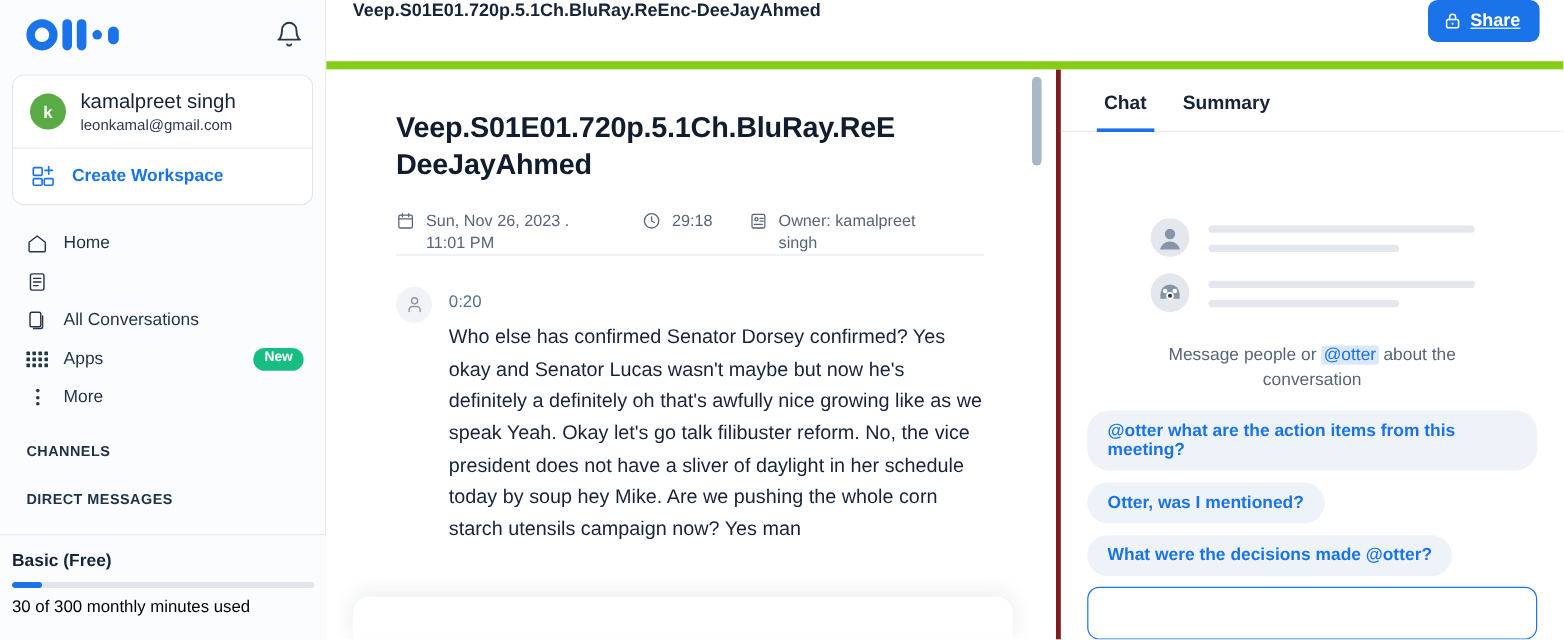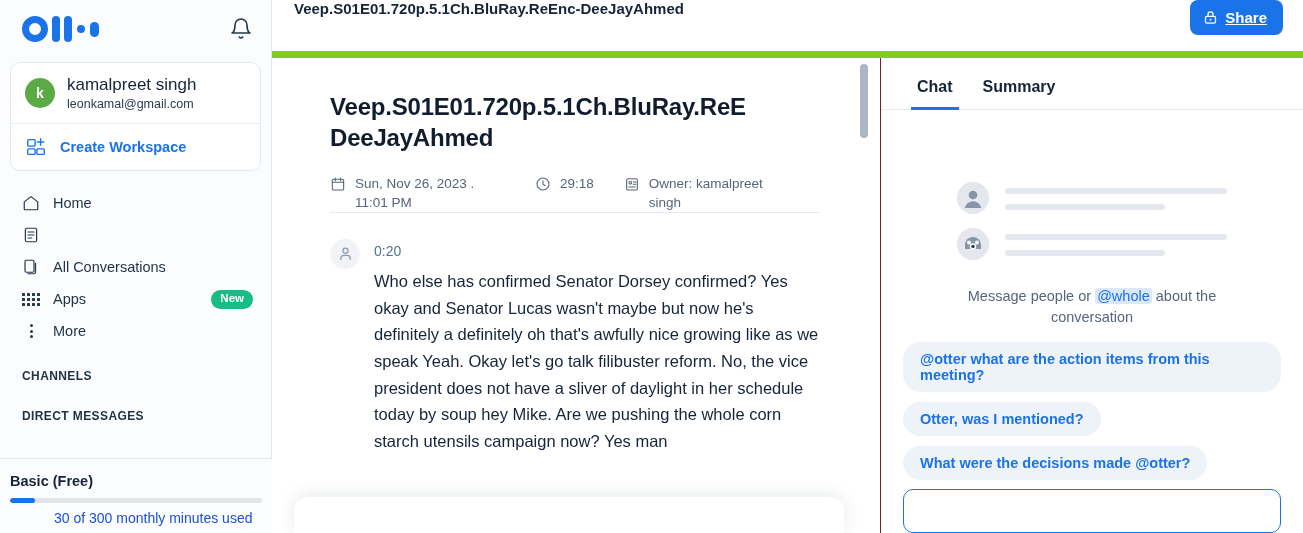--- a/index.html
+++ b/index.html
@@ -85,30 +85,30 @@
 
   .section-head {
     font-size: 12px; font-weight: 700; letter-spacing: .4px;
     color: #1f3146; padding: 0 22px; margin-top: 22px;
   }
   .section-head.dm { margin-top: 26px; }
 
   .plan {
     position: absolute; left: 0; bottom: 0; width: 272px;
     border-top: 1px solid #e4e8ed;
-    padding: 14px 10px 7px 10px;
+    padding: 14px 10px 20px 10px;
     background: #fbfcfd;
   }
   .plan-name { font-size: 14.5px; font-weight: 700; color: #16243a; }
   .plan-bar {
     margin-top: 9px; height: 5px; border-radius: 3px;
     background: #e2e6ea; overflow: hidden; width: 252px;
   }
   .plan-fill { height: 100%; background: #1a73e8; border-radius: 3px; }
-  .plan-sub { margin-top: 7px; font-size: 14px; color: #1d4ed8; margin-left: 44px; }
+  .plan-sub { margin-top: 7px; font-size: 14px; color: #000000; }
 
   
   .main { flex: 1 1 auto; display: flex; flex-direction: column; min-width: 0; position: relative; }
   .topbar {
     height: 58px; flex: 0 0 58px;
     border-bottom: 7px solid #84cc16;
     display: flex; align-items: flex-start; justify-content: space-between;
     padding: 0 20px 0 22px;
     background: #fff;
   }
@@ -170,21 +170,21 @@
     position: absolute; left: 22px; bottom: 0;
     width: 550px; height: 36px;
     background: #fff;
     border-radius: 14px 14px 0 0;
     box-shadow: 0 -2px 18px rgba(20,40,70,.10);
   }
 
   
   .chat-col {
     width: 423px; flex: 0 0 423px;
-    border-left: 1px solid #7f1d1d;
+    border-left: 4px solid #7f1d1d;
     display: flex; flex-direction: column;
     background: #fff; position: relative;
   }
   .chat-tabs {
     display: flex; gap: 18px;
     padding: 0 30px;
     border-bottom: 1px solid #e8ecf0;
     flex: 0 0 52px; align-items: flex-end;
   }
   .chat-tab {
@@ -435,21 +435,21 @@
                 </svg>
               </div>
               <div class="sk-lines">
                 <div class="sk-line"></div>
                 <div class="sk-line short"></div>
               </div>
             </div>
           </div>
 
           <div class="chat-hint">
-            <span>Message people or </span><span class="mention">@whole</span><span> about the conversation</span>
+            <span>Message people or </span><span class="mention">@otter</span><span> about the conversation</span>
           </div>
 
           <div class="suggestions">
             <button class="chip">@otter what are the action items from this meeting?</button>
             <button class="chip">Otter, was I mentioned?</button>
             <button class="chip">What were the decisions made @otter?</button>
           </div>
         </div>
 
         <div class="chat-input-wrap">

